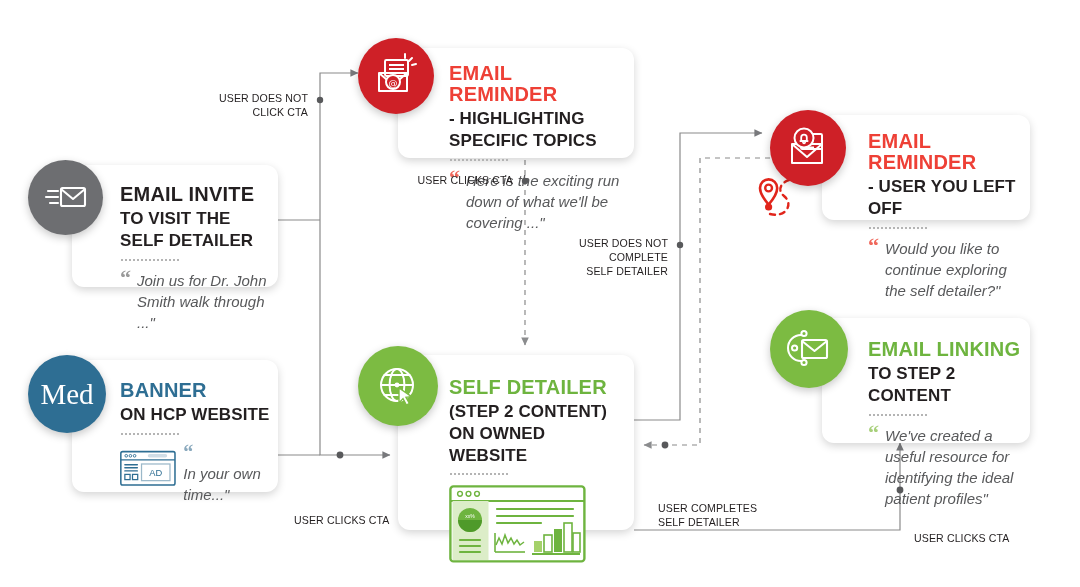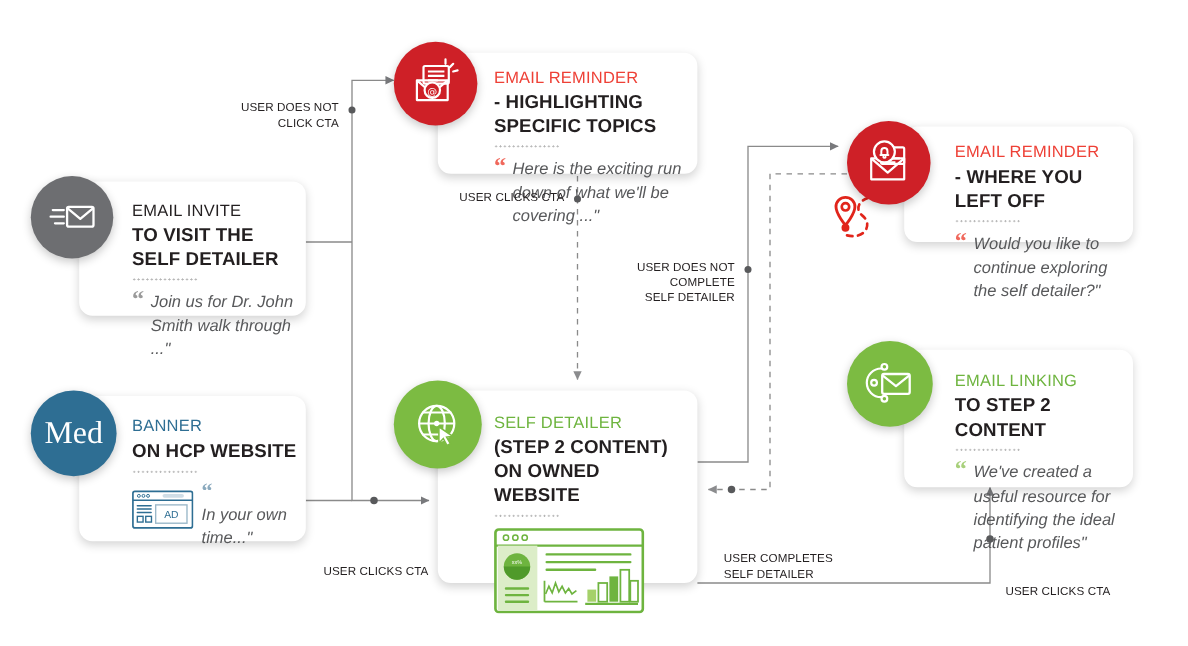--- a/index.html
+++ b/index.html
@@ -11,21 +11,21 @@
 
   
   .card{position:absolute;background:#ffffff;border-radius:12px;
         box-shadow:0 3px 9px rgba(0,0,0,.17);z-index:3;}
   .card-inner{position:absolute;}
 
   .badge{position:absolute;border-radius:50%;z-index:5;
          box-shadow:0 3px 9px rgba(0,0,0,.22);
          display:flex;align-items:center;justify-content:center;}
 
-  .h1{font-size:15px;font-weight:normal;letter-spacing:.2px;line-height:1.05;}
+  .h1{font-size:20px;font-weight:bold;letter-spacing:.2px;line-height:1.05;}
   .h1.red{color:#ee4036;}
   .h1.green{color:#6eb43f;}
   .h1.blue{color:#2e6e93;}
   .h1.dark{color:#231f20;}
   .h2{font-size:17px;font-weight:bold;color:#231f20;letter-spacing:.1px;
       line-height:1.28;margin-top:3px;}
   .dots{margin-top:7px;height:2px;width:60px;
         background-image:radial-gradient(circle,#b4b4b4 0.9px,transparent 1px);
         background-size:4px 2px;background-repeat:repeat-x;}
   .quote{margin-top:9px;display:flex;gap:6px;align-items:flex-start;}
@@ -163,21 +163,21 @@
         <path d="M7,21 L21,33 L35,21"></path>
       </g>
       <circle cx="21" cy="30" r="7" fill="#ce2027" stroke="#fff" stroke-width="2"></circle>
       <text x="21" y="34" font-size="9" fill="#fff" text-anchor="middle" font-family="DejaVu Sans, sans-serif">@</text>
     </svg>
   </div>
 
   <div class="card" style="left:822px;top:115px;width:208px;height:105px;">
     <div class="card-inner" style="left:46px;top:16px;width:155px;">
       <div class="h1 red">EMAIL REMINDER</div>
-      <div class="h2">-  WHERE YOU LEFT OFF</div>
+      <div class="h2">-  USER YOU LEFT OFF</div>
       <div class="dots"></div>
       <div class="quote">
         <span class="qmark red">“</span>
         <span class="qtext">Would you like to continue exploring the self detailer?"</span>
       </div>
     </div>
   </div>
   <div class="badge" style="left:770px;top:110px;width:76px;height:76px;background:#ce2027;">
     <svg width="48" height="48" viewBox="0 0 48 48" aria-hidden="true">
       <g fill="none" stroke="#fff" stroke-width="2" stroke-linejoin="round">

